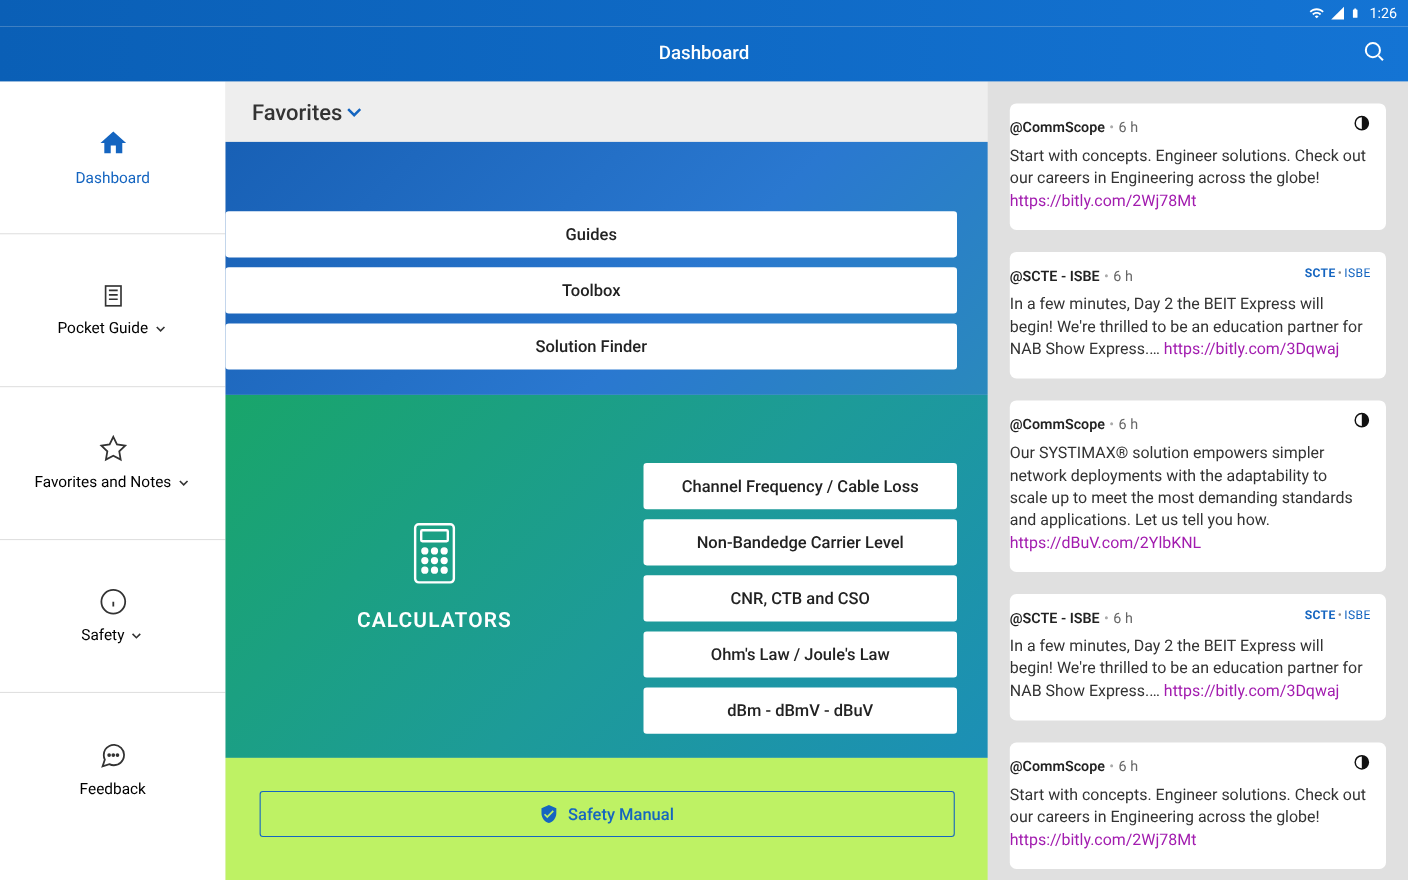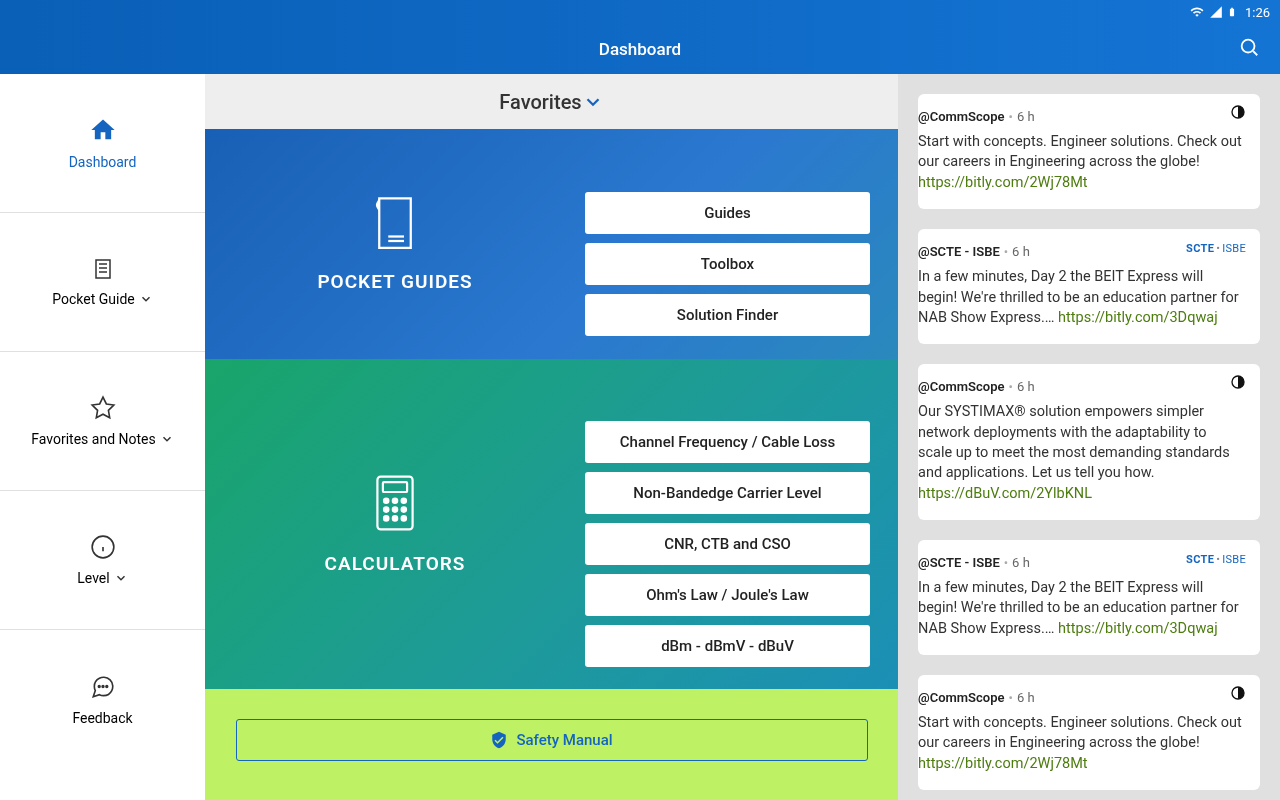--- a/index.html
+++ b/index.html
@@ -77,21 +77,21 @@
   }
   .favorites-header {
     background: #eeeeee;
     height: 55px;
     display: flex;
     align-items: center;
     padding: 0 24px;
     font-size: 20px;
     font-weight: 500;
     color: #333;
-    justify-content: center;
+    justify-content: flex-start;
   }
   .card {
     color: white;
     display: flex;
     align-items: center;
   }
   .card.guides {
     height: 230px;
     background: linear-gradient(135deg, #1860b5 0%, #2a78d0 60%, #2a89bd 100%);
   }
@@ -171,21 +171,21 @@
     color: #333;
     position: relative;
   }
   .feed-meta {
     font-size: 13px;
     color: #666;
     margin-bottom: 6px;
   }
   .feed-meta .handle { color: #222; font-weight:600; }
   .feed-meta .dot { color: #aaa; margin: 0 4px; }
-  .feed-link { color: #4d7c0f; }
+  .feed-link { color: #a21caf; }
   .feed-brand {
     position: absolute;
     right: 14px;
     top: 12px;
     font-size: 11px;
     letter-spacing: 0.3px;
   }
   .feed-brand .scte { color: #1565c0; font-weight: bold; }
   .feed-brand .isbe { color: #1565c0; }
   .feed-brand .sep { color: #888; margin: 0 2px;}
@@ -257,21 +257,21 @@
           </svg>
       </span>
     </div>
     <div class="sidebar-item">
       <svg width="26" height="26" viewBox="0 0 24 24" fill="none" stroke="#333" stroke-width="1.5">
           <circle cx="12" cy="12" r="10"></circle>
           <line x1="12" y1="16" x2="12" y2="12"></line>
           <line x1="12" y1="8" x2="12.01" y2="8"></line>
         </svg>
       <span class="label">
-        <span>Level</span>
+        <span>Safety</span>
         <svg width="14" height="14" viewBox="0 0 24 24" fill="none" stroke="#333" stroke-width="2.5">
             <polyline points="6 9 12 15 18 9"></polyline>
           </svg>
       </span>
     </div>
     <div class="sidebar-item" style="border-bottom:none;">
       <svg width="26" height="26" viewBox="0 0 24 24" fill="none" stroke="#333" stroke-width="1.5">
           <path d="M21 11.5a8.38 8.38 0 0 1-.9 3.8 8.5 8.5 0 0 1-7.6 4.7 8.38 8.38 0 0 1-3.8-.9L3 21l1.9-5.7a8.38 8.38 0 0 1-.9-3.8 8.5 8.5 0 0 1 4.7-7.6 8.38 8.38 0 0 1 3.8-.9h.5a8.48 8.48 0 0 1 8 8v.5z"></path>
           <circle cx="8.5" cy="11.5" r="0.8" fill="#333"></circle>
           <circle cx="12" cy="11.5" r="0.8" fill="#333"></circle>
@@ -287,29 +287,20 @@
 
     <div class="center">
       <div class="favorites-header">
         <span>Favorites</span>
         <svg width="22" height="22" viewBox="0 0 24 24" fill="none" stroke="#1565c0" stroke-width="2.5">
             <polyline points="6 9 12 15 18 9"></polyline>
           </svg>
       </div>
 
       <div class="card guides">
-        <div class="card-left">
-          <svg width="46" height="54" viewBox="0 0 40 48" fill="none" stroke="white" stroke-width="2">
-              <path d="M6 2 h28 v44 h-28 a0 0 0 0 1 0 0 v-44 z"></path>
-              <path d="M6 2 C 2 8, 2 8, 6 14" fill="white" stroke="none"></path>
-              <line x1="14" y1="36" x2="28" y2="36"></line>
-              <line x1="14" y1="40" x2="28" y2="40"></line>
-            </svg>
-          <div class="title">POCKET GUIDES</div>
-        </div>
         <div class="card-right">
           <div class="pill">
               <span>Guides</span>
             </div>
           <div class="pill">
               <span>Toolbox</span>
             </div>
           <div class="pill">
               <span>Solution Finder</span>
             </div>

